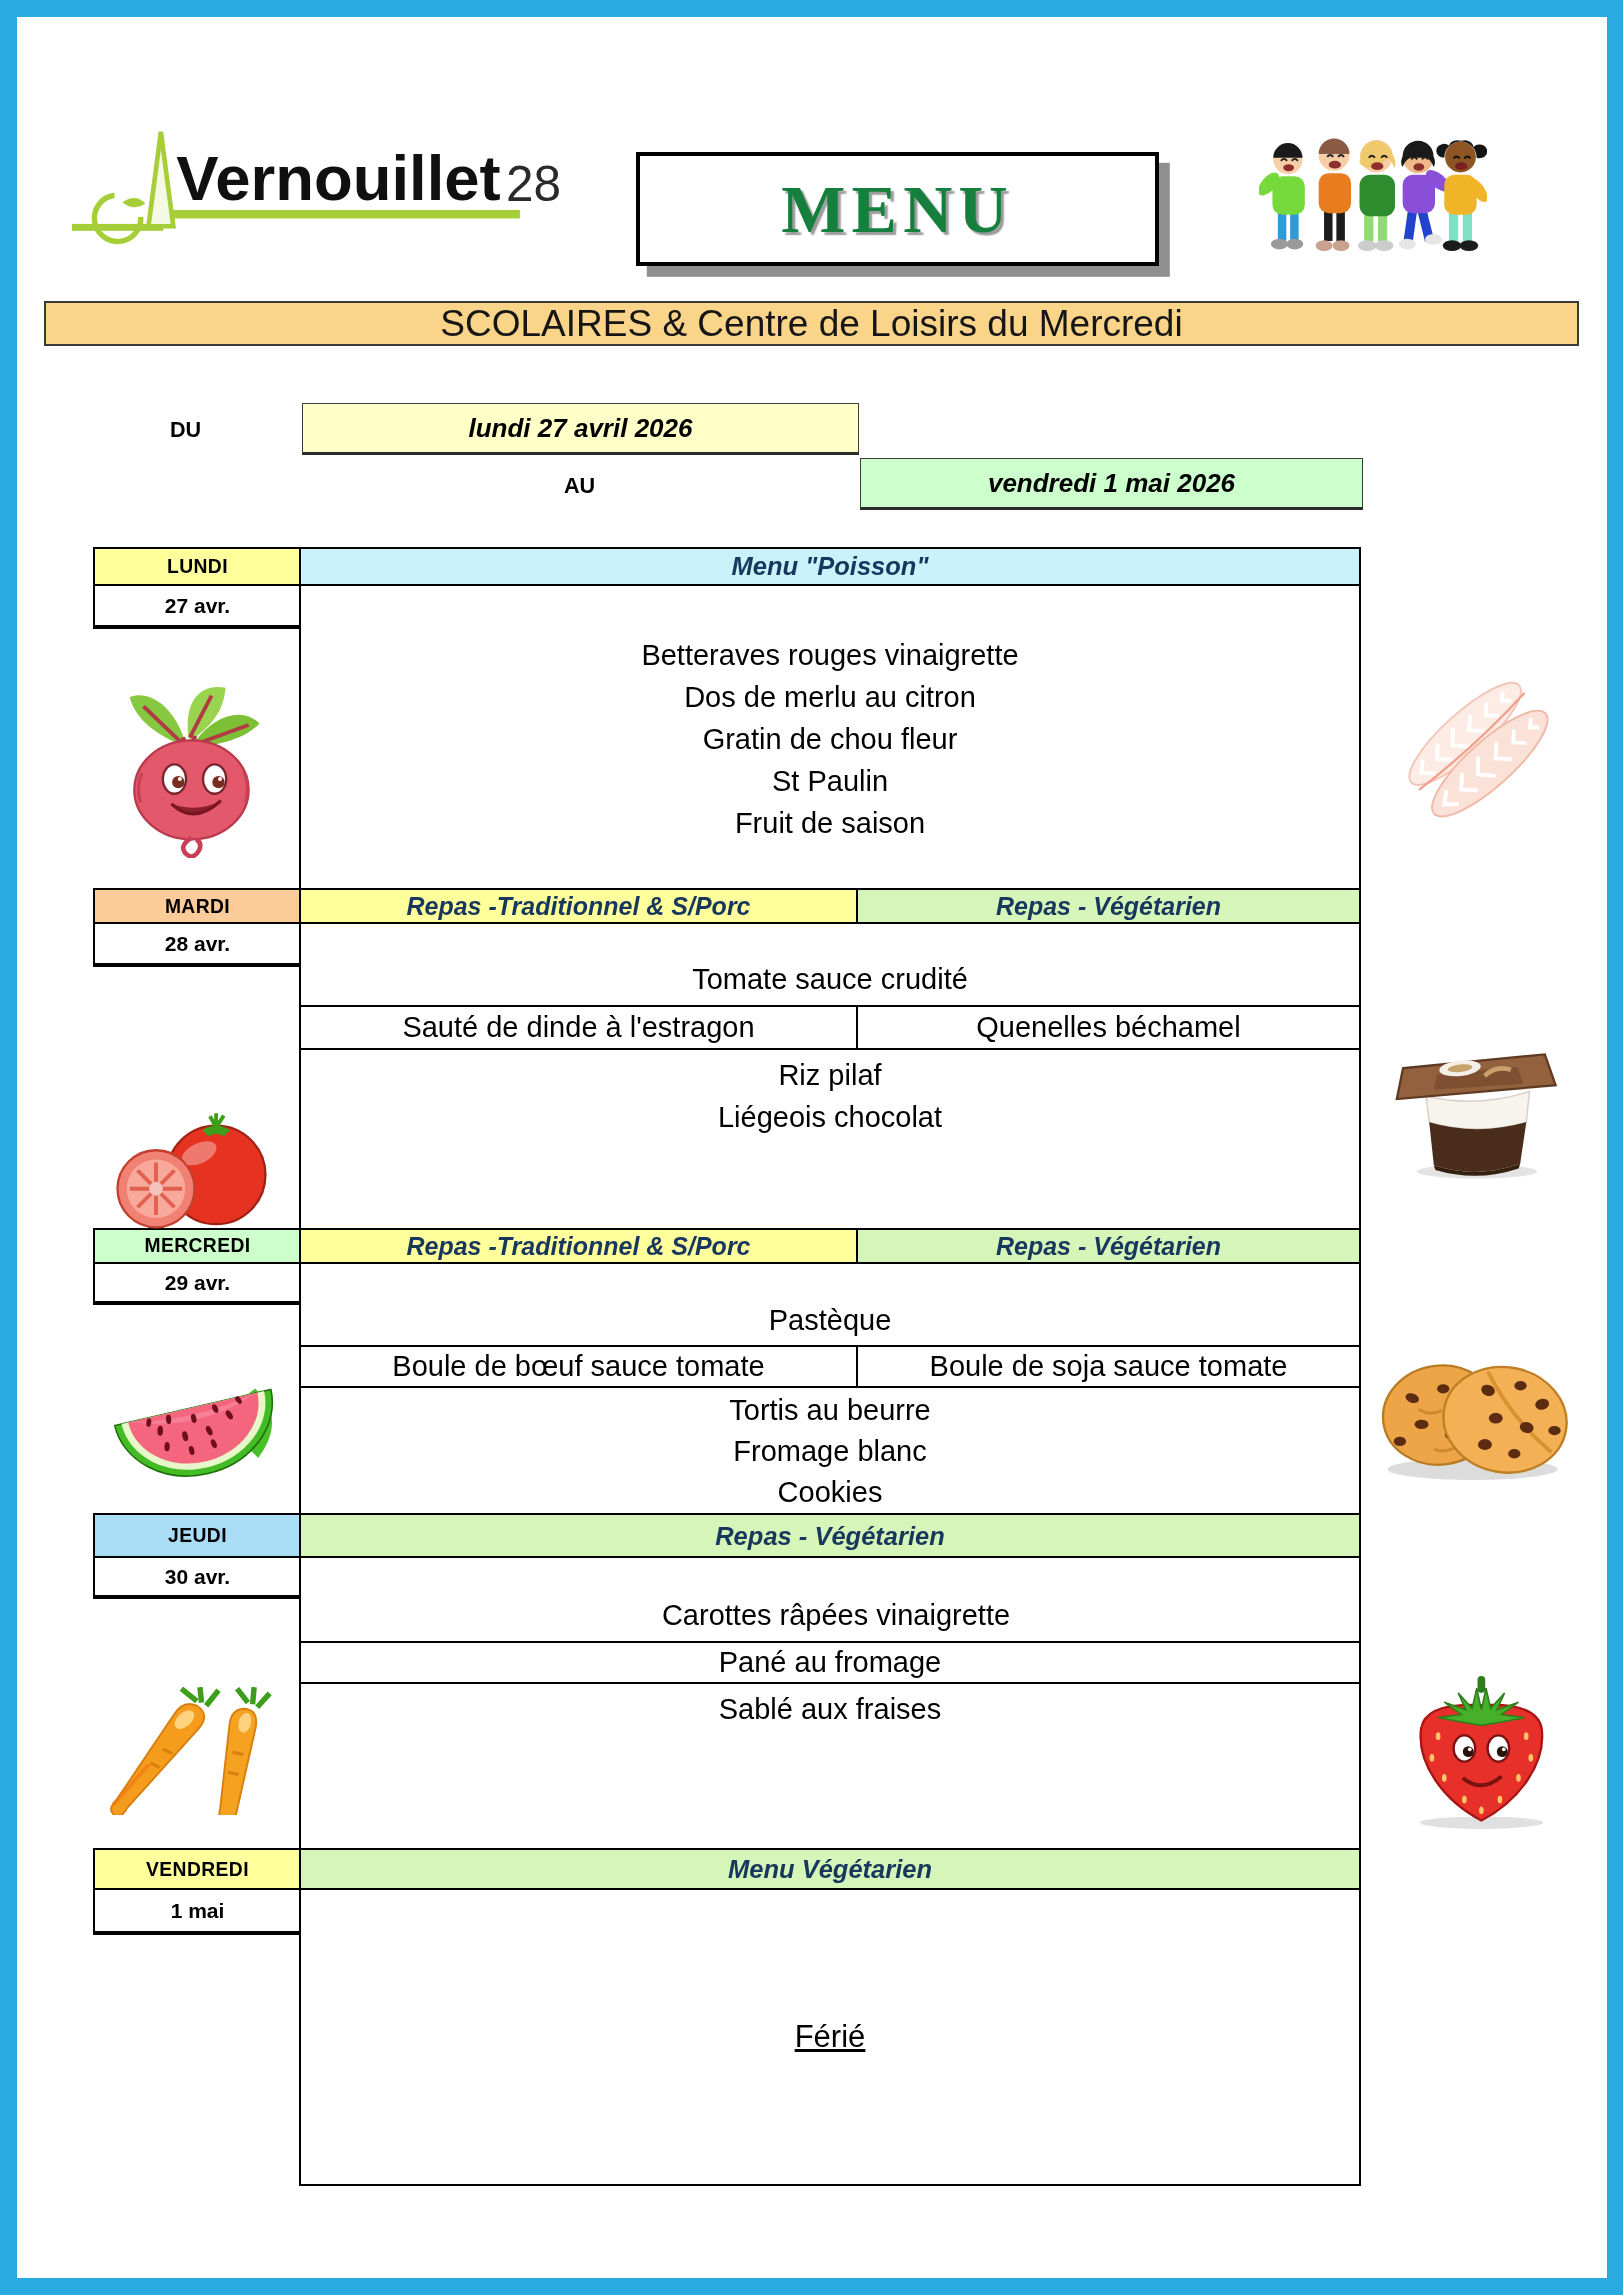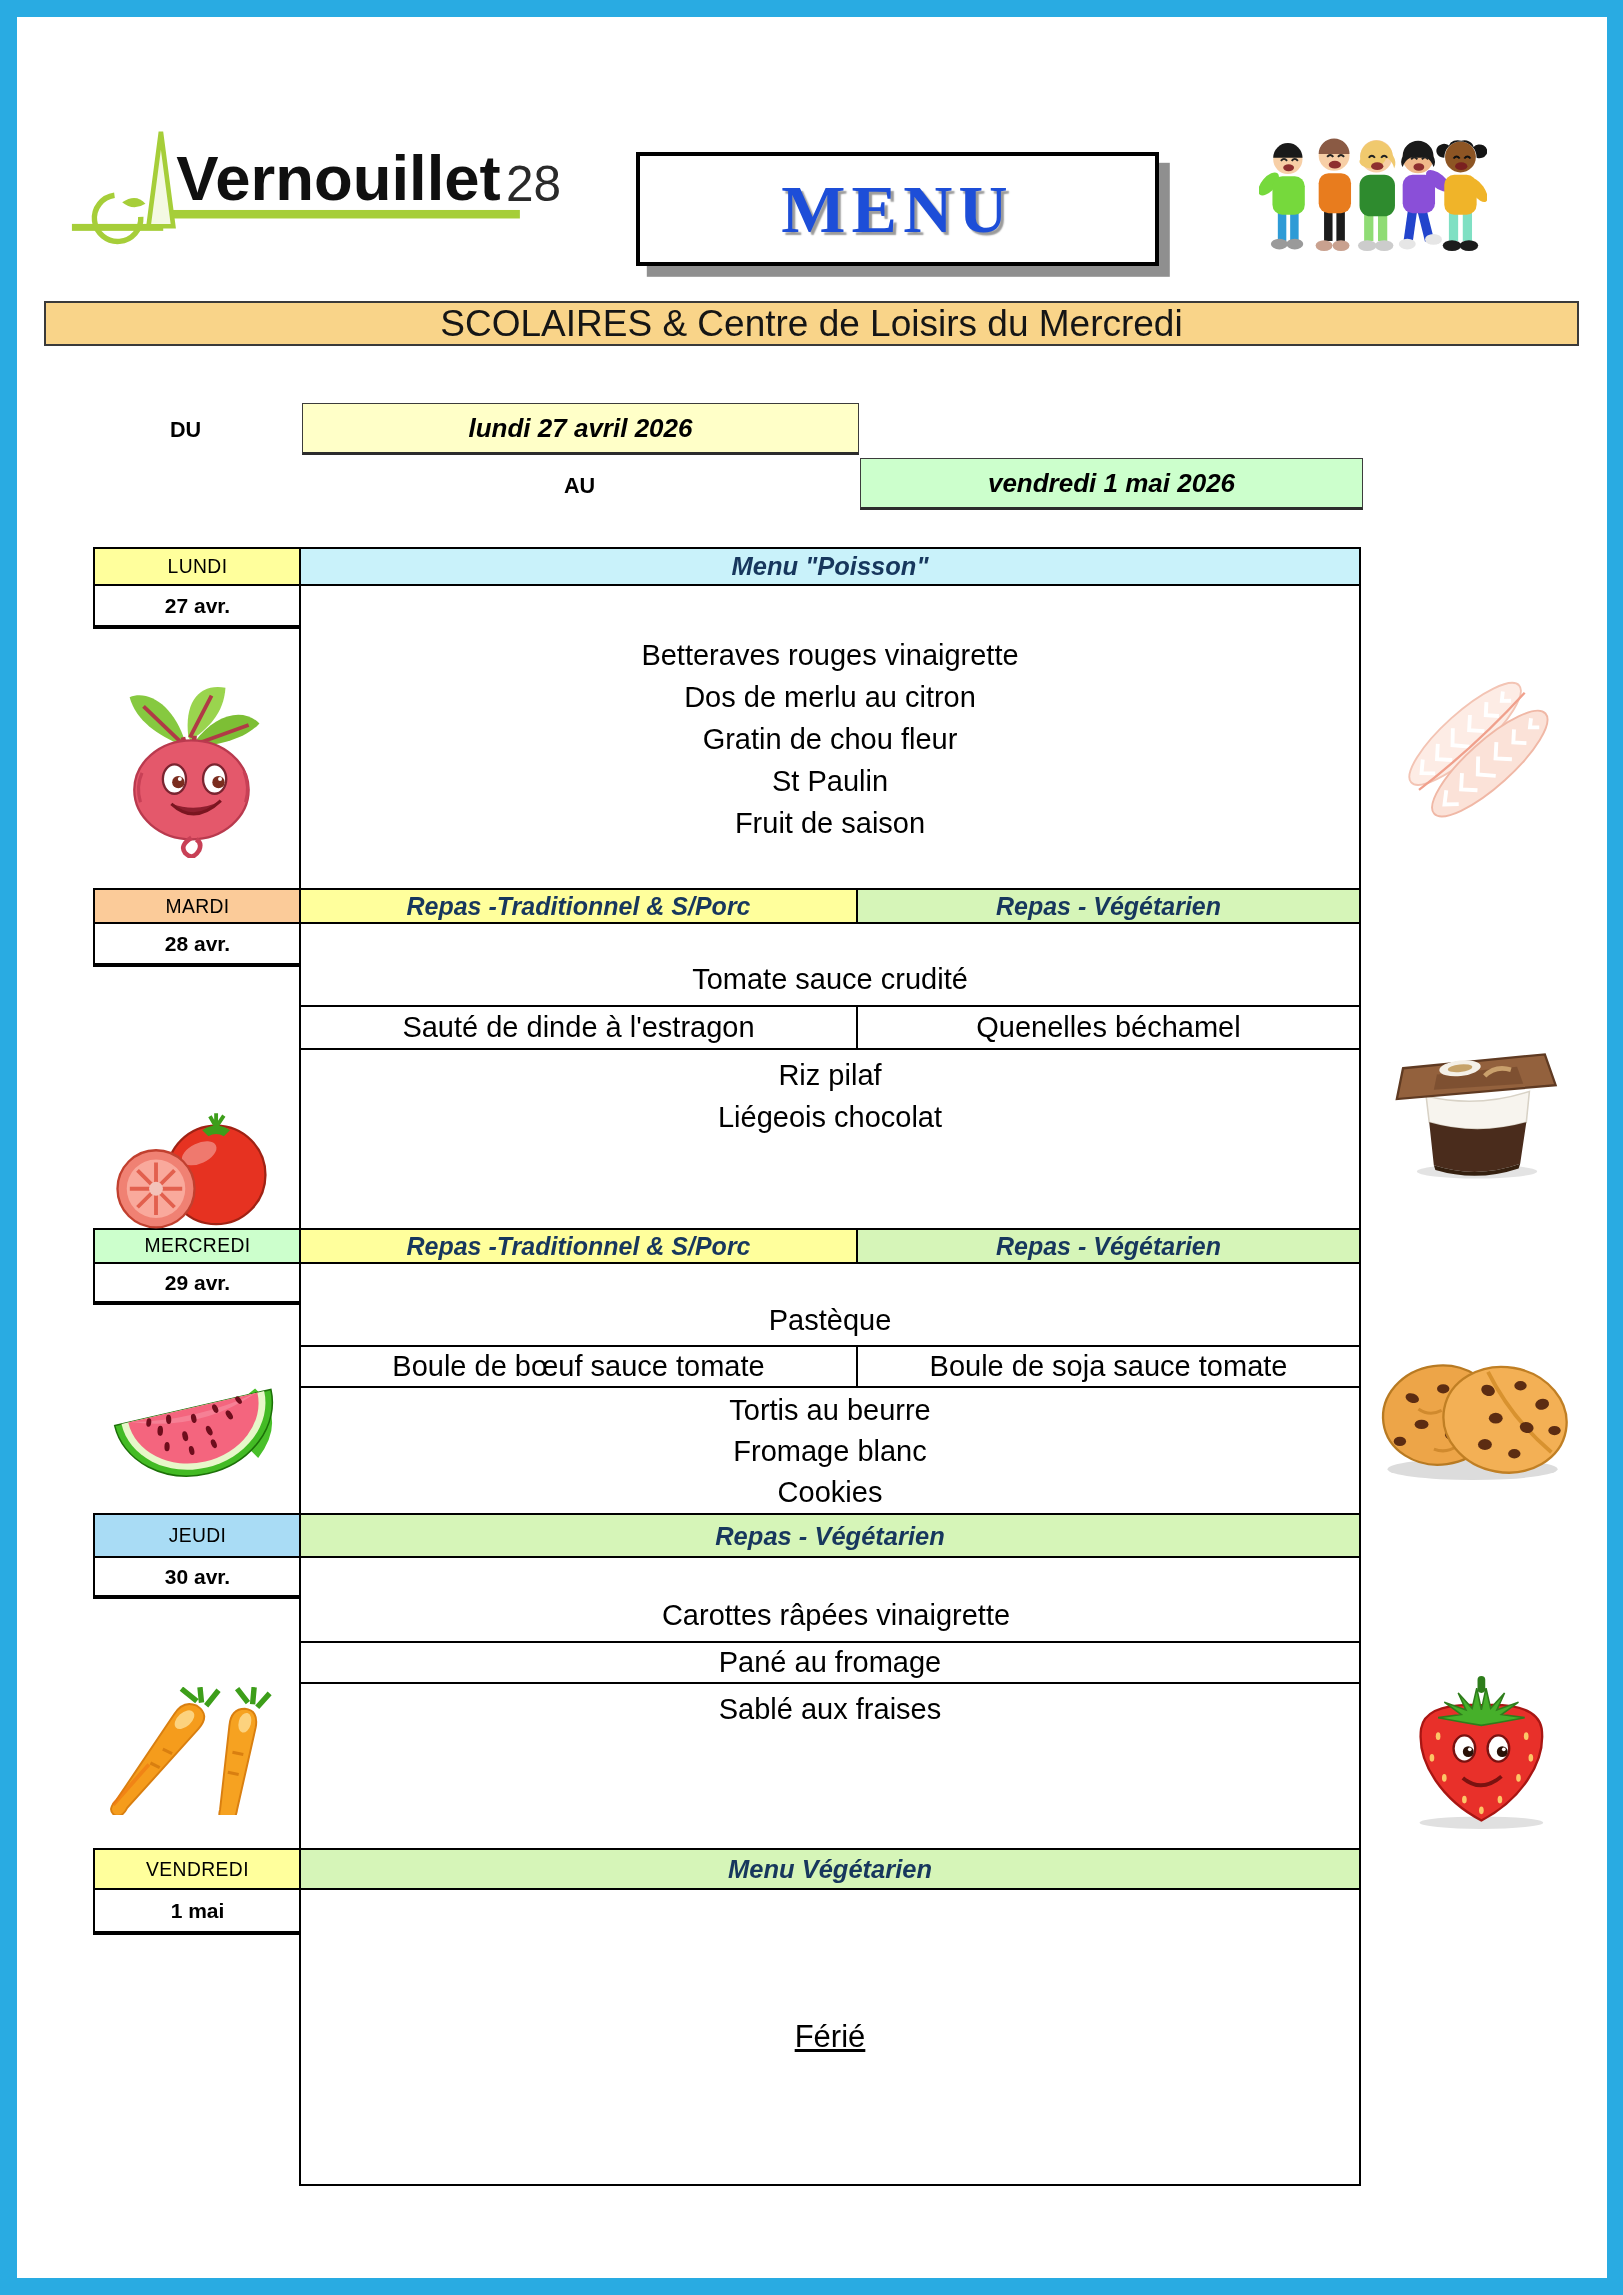--- a/index.html
+++ b/index.html
@@ -4,30 +4,30 @@
 <style>
   html,body{margin:0;padding:0;background:#fff;}
   body{width:1624px;height:2295px;position:relative;font-family:"Liberation Sans",sans-serif;color:#000;}
   .abs{position:absolute;box-sizing:border-box;}
   .frame{left:0;top:0;width:1624px;height:2295px;border:17px solid #29abe2;pointer-events:none;z-index:50;}
   
   .logo-box{left:68px;top:121px;width:503px;height:147px;}
   .menu-box{left:636px;top:152px;width:523px;height:114px;background:#fff;border:4.6px solid #000;
             box-shadow:10.8px 10.8px 0 #8f8f8f;display:flex;align-items:center;justify-content:center;}
   .menu-title{font-family:"Liberation Serif",serif;font-weight:bold;font-size:68px;letter-spacing:6.2px;
-              color:#1d4ed8;text-shadow:3.1px 3.1px 1.5px #9a9a9a;}
+              color:#15803d;text-shadow:3.1px 3.1px 1.5px #9a9a9a;}
   .kids-box{left:1259px;top:130px;width:228px;height:131px;}
   .banner{left:44px;top:301px;width:1535px;height:45px;background:#f9d489;border:2.3px solid #3a3a3a;
           display:flex;align-items:center;justify-content:center;font-size:37px;color:#151515;}
   
   .plabel{font-weight:bold;font-size:21.6px;display:flex;align-items:center;justify-content:center;}
   .pbox{display:flex;align-items:center;justify-content:center;font-style:italic;font-weight:bold;font-size:26px;
         border:1.5px solid #3c3c3c;border-bottom:3.9px solid #2c2c2c;}
   
-  .daybox{border:2.3px solid #000;display:flex;align-items:center;justify-content:center;font-weight:normal;font-size:19.3px;letter-spacing:0.4px;}
+  .daybox{border:2.3px solid #000;display:flex;align-items:center;justify-content:center;font-weight:bold;font-size:19.3px;letter-spacing:0.4px;}
   .datebox{background:#fff;border:2.3px solid #000;border-bottom:4.6px solid #000;display:flex;align-items:center;justify-content:center;font-weight:bold;font-size:21px;}
   .typehdr{border:2.3px solid #000;display:flex;align-items:center;justify-content:center;font-style:italic;font-weight:bold;font-size:25.5px;color:#17375d;}
   .cell{background:#fff;border:2.3px solid #000;}
   .items{display:flex;flex-direction:column;align-items:center;}
   .item{height:42px;display:flex;align-items:center;font-size:29px;}
   .cell-bottom{display:flex;align-items:flex-end;justify-content:center;padding-bottom:9.3px;font-size:29px;}
   .cell-center{display:flex;align-items:center;justify-content:center;font-size:29px;}
   .ferie{font-size:31px;text-decoration:underline;}
   svg{display:block;width:100%;height:100%;}
 </style>

